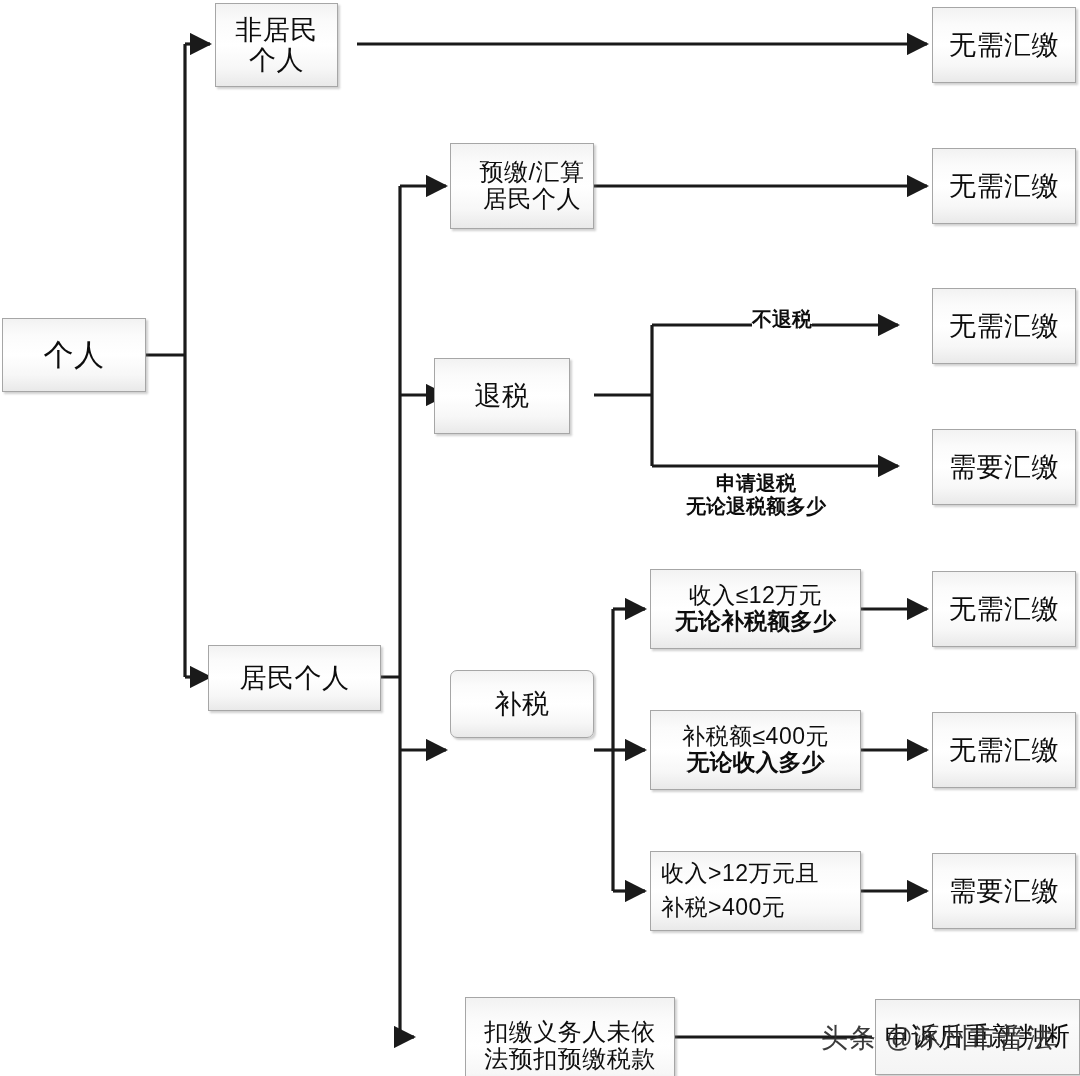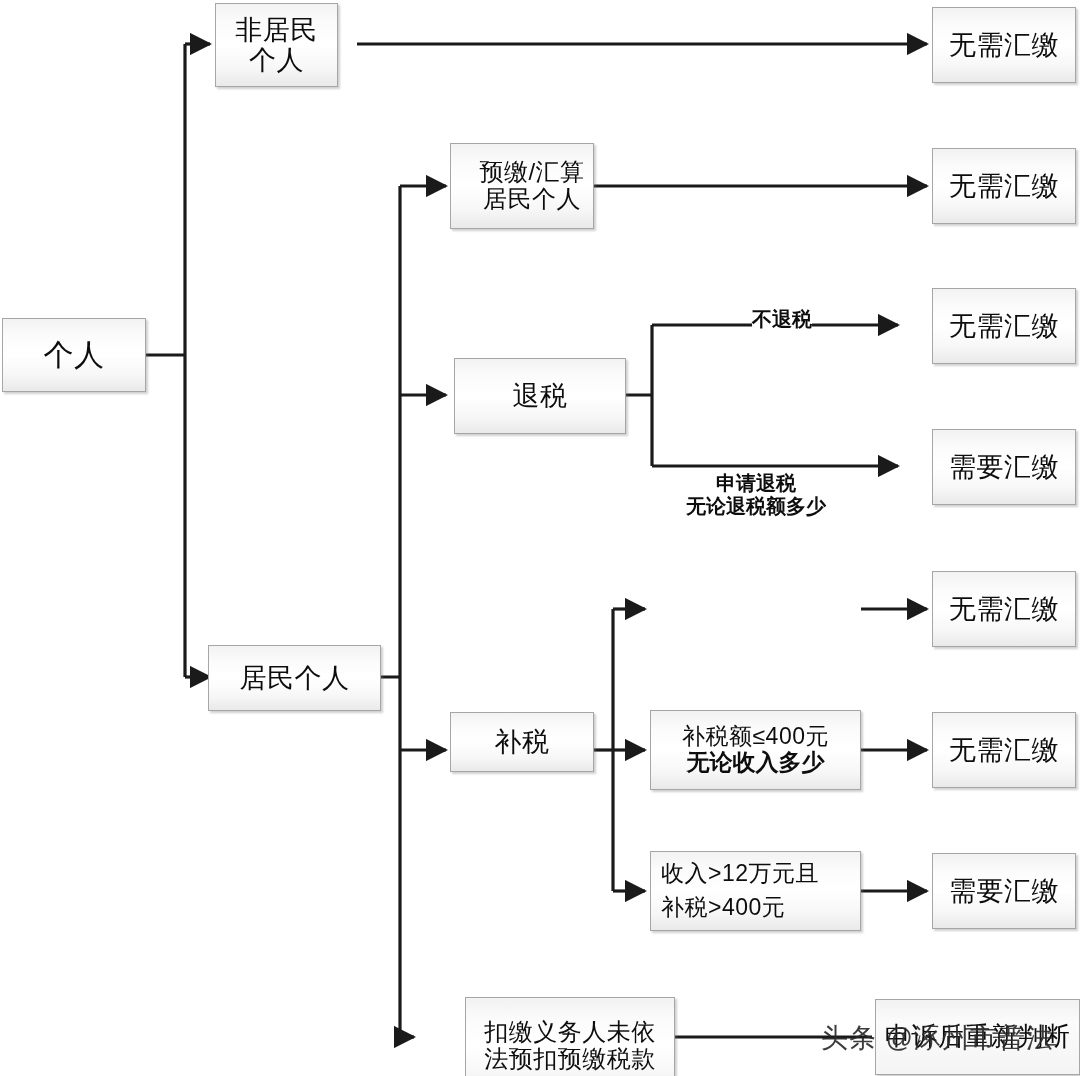--- a/index.html
+++ b/index.html
@@ -127,33 +127,37 @@
 
   <div class="node sz-md" style="left:208px; top:645px; width:173px; height:66px;">
     <span class="ln">居民个人</span>
   </div>
 
   <div class="node sz-sm" style="left:450px; top:143px; width:144px; height:86px;padding-left:20px;">
     <span class="ln">预缴/汇算</span>
     <span class="ln">居民个人</span>
   </div>
 
-  <div class="node sz-md" style="left:454px; top:358px; width:172px; height:76px;">
+  <div class="node sz-md" style="left:434px; top:358px; width:136px; height:76px;">
     <span class="ln">退税</span>
   </div>
 
-  <div class="node sz-md" style="left:450px; top:712px; width:144px; height:60px;">
+  <div class="node sz-md" style="left:450px; top:670px; width:144px; height:68px;border-radius:7px;">
     <span class="ln">补税</span>
   </div>
 
   <div class="node sz-sm" style="left:417px; top:997px; width:210px; height:98px;margin-left:48px;">
     <span class="ln">扣缴义务人未依</span>
     <span class="ln">法预扣预缴税款</span>
   </div>
 
+  <div class="node sz-xs" style="left:650px; top:569px; width:211px; height:80px;">
+    <span class="ln">收入≤12万元</span>
+    <span class="ln b">无论补税额多少</span>
+  </div>
 
   <div class="node sz-xs" style="left:650px; top:710px; width:211px; height:80px;">
     <span class="ln">补税额≤400元</span>
     <span class="ln b">无论收入多少</span>
   </div>
 
   <div class="node sz-xs" style="left:650px; top:851px; width:211px; height:80px; align-items:flex-start; padding-left:10px;gap:8px;">
     <span class="ln"><span>收入&gt;12万元</span><span class="b">且</span></span>
     <span class="ln">补税&gt;400元</span>
   </div>

